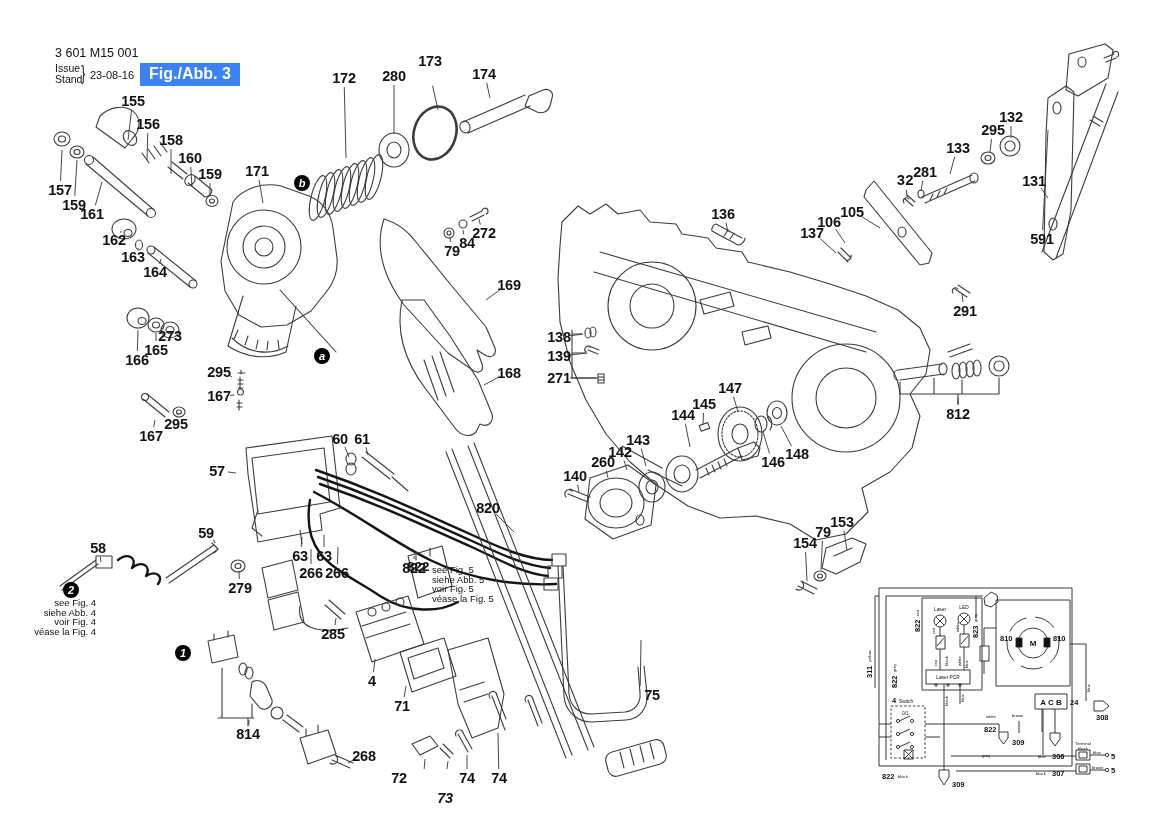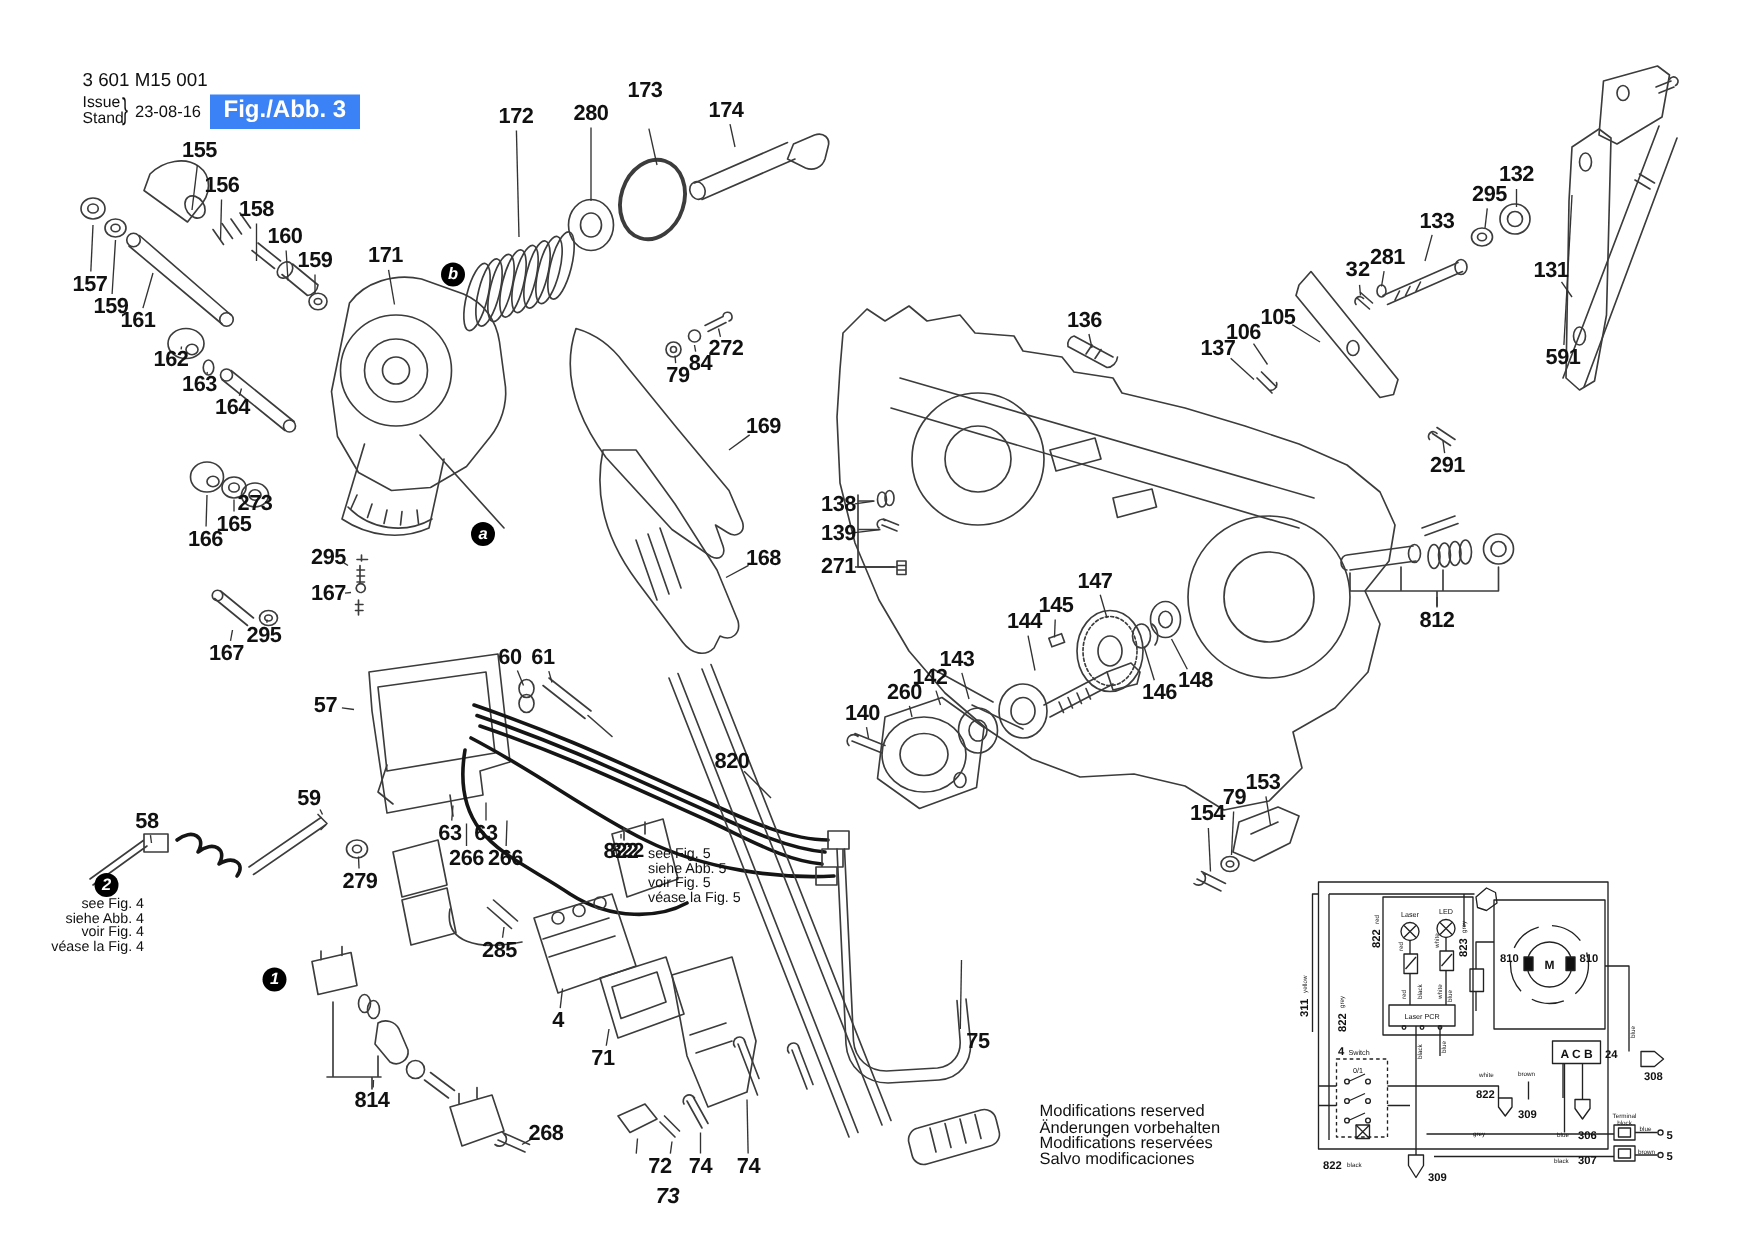--- a/index.html
+++ b/index.html
@@ -358,26 +358,20 @@
       <div>voir Fig. 4</div>
       <div>véase la Fig. 4</div>
     </div>
   <span class="fig5-ref">822</span>
   <div id="note-fig5" class="note">
       <div>see Fig. 5</div>
       <div>siehe Abb. 5</div>
       <div>voir Fig. 5</div>
       <div>véase la Fig. 5</div>
     </div>
-  <div id="note-mods" class="note">
-      <div>Modifications reserved</div>
-      <div>Änderungen vorbehalten</div>
-      <div>Modifications reservées</div>
-      <div>Salvo modificaciones</div>
-    </div>
 
   <svg class="wiring" width="313" height="226" viewBox="0 0 313 226">
     <g stroke="#222" fill="none" stroke-width="0.9" stroke-linejoin="round">
       <rect x="23" y="4" width="193" height="178"></rect>
       <rect x="66" y="14" width="60" height="92"></rect>
       <path d="M19 104 V12 H23"></path>
       <path d="M30 12 V176 M30 12 H127"></path>
       <path d="M128 14 l7 -6 6 3 1 7 -7 5 -6 -2 z"></path>
       <path d="M120 12 V34"></path>
       <circle cx="84" cy="37" r="6"></circle>
@@ -548,21 +542,21 @@
     <span class="part-label" style="left: 300px; top: 556px;">63</span>
     <span class="part-label" style="left: 324px; top: 556px;">63</span>
     <span class="part-label" style="left: 311px; top: 573px;">266</span>
     <span class="part-label" style="left: 337px; top: 573px;">266</span>
     <span class="part-label" style="left: 240px; top: 588px;">279</span>
     <span class="part-label" style="left: 333px; top: 634px;">285</span>
     <span class="part-label" style="left: 372px; top: 681px;">4</span>
     <span class="part-label" style="left: 402px; top: 706px;">71</span>
     <span class="part-label" style="left: 248px; top: 734px;">814</span>
     <span class="part-label" style="left: 364px; top: 756px;">268</span>
-    <span class="part-label" style="left: 440px; top: 778px;">72</span>
+    <span class="part-label" style="left: 399px; top: 778px;">72</span>
     <span class="part-label" style="left: 445px; top: 798px; font-style: italic;">73</span>
     <span class="part-label" style="left: 467px; top: 778px;">74</span>
     <span class="part-label" style="left: 499px; top: 778px;">74</span>
     <span class="part-label" style="left: 488px; top: 508px;">820</span>
     <span class="part-label" style="left: 640px; top: 695px; margin-left: 12px;">75</span>
     <span class="part-label" style="left: 842px; top: 522px;">153</span>
     <span class="part-label" style="left: 823px; top: 532px;">79</span>
     <span class="part-label" style="left: 805px; top: 543px;">154</span>
     <span class="part-label" style="left: 414px; top: 568px;">822</span>
     <div class="marker" style="left: 302px; top: 183px;">b</div>

